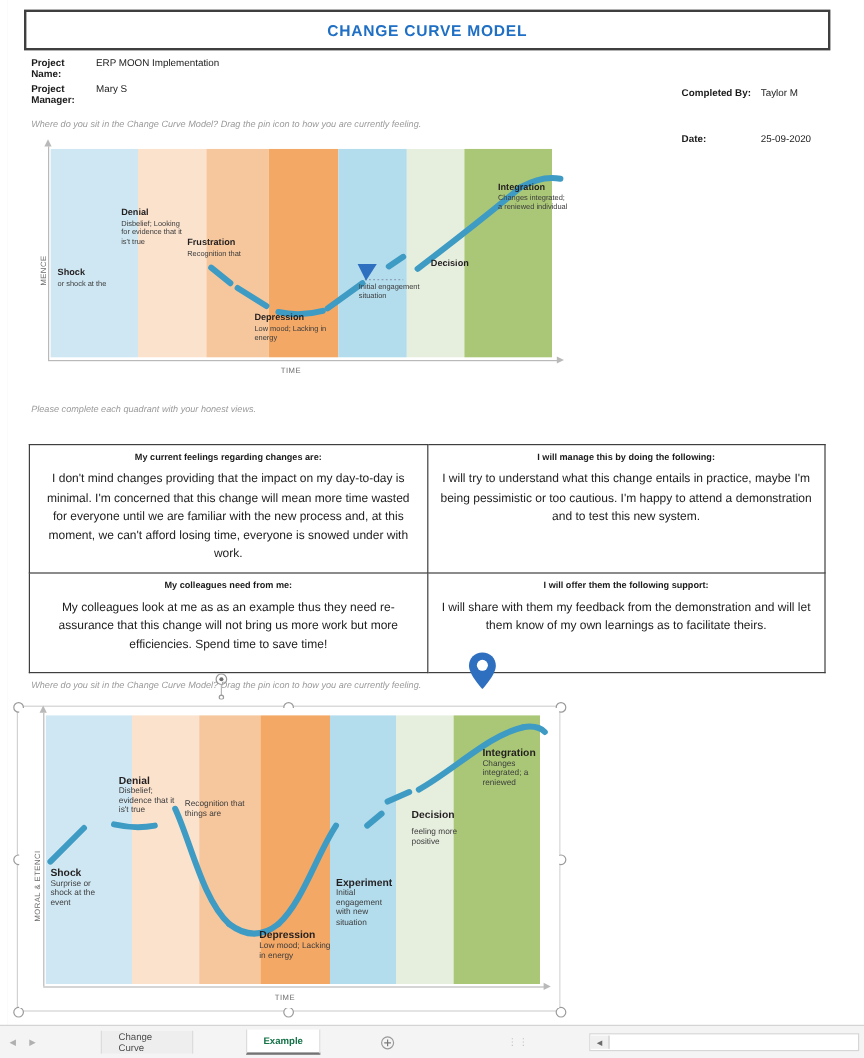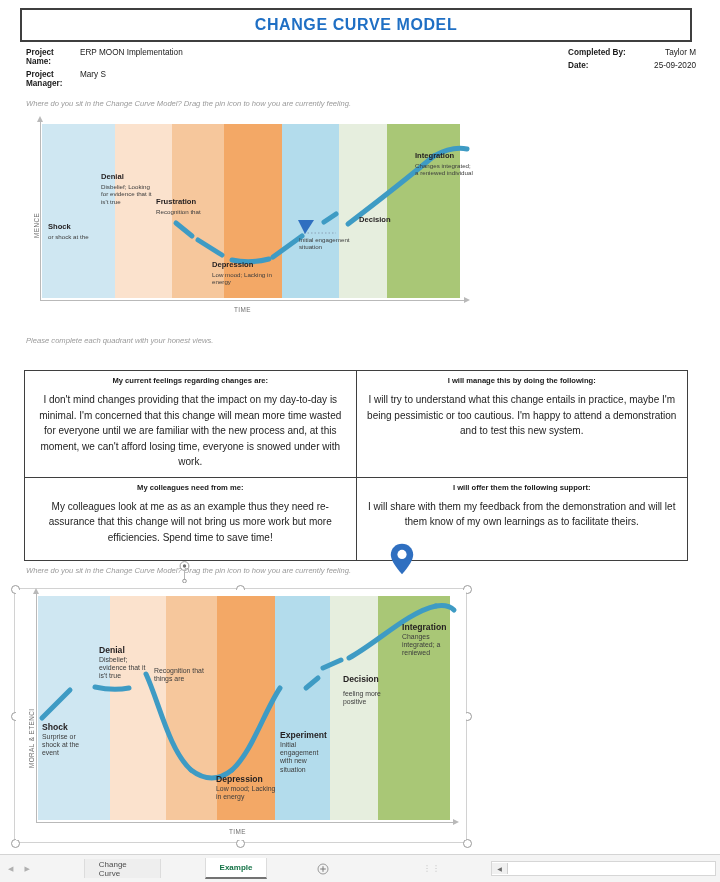--- a/index.html
+++ b/index.html
@@ -15,32 +15,32 @@
   .sheet-edge{position:absolute;left:0;top:0;width:6px;height:855px;border-right:1px solid #e3e3e3;background:#fff;}
   .page-frame{position:absolute;left:6px;top:0;width:714px;height:855px;background:#fff;}
 
   
   .title-box{
     position:absolute;left:20px;top:8px;width:668px;height:30px;
     border:2px solid #3f3f3f;background:#fff;
     display:flex;align-items:center;justify-content:center;
   }
   .title-text{
-    color:#1f6fc4;font-weight:bold;font-size:16px;letter-spacing:.6px;
+    color:#1f6fc4;font-weight:bold;font-size:13px;letter-spacing:.6px;
   }
 
   
   .meta{position:absolute;left:26px;top:48px;font-size:8.2px;}
   .meta-row{display:flex;align-items:baseline;margin-bottom:4px;}
   .meta-lbl{font-weight:bold;width:54px;}
   .meta-val{}
   .meta-right{position:absolute;right:24px;top:48px;font-size:8.2px;}
   .meta-right .meta-row{justify-content:flex-start;}
   .meta-right .meta-lbl{width:66px;}
-  .meta-right .meta-val{width:62px;text-align:right;}
+  .meta-right .meta-val{width:62px;text-align:left;margin-top:25px;}
 
   
   .instruct{
     position:absolute;font-style:italic;font-size:7.6px;color:#9a9a9a;
   }
   #instruct-1{left:26px;top:99px;}
   #instruct-2{left:26px;top:336px;}
   #instruct-3{left:26px;top:566px;}
 
   

